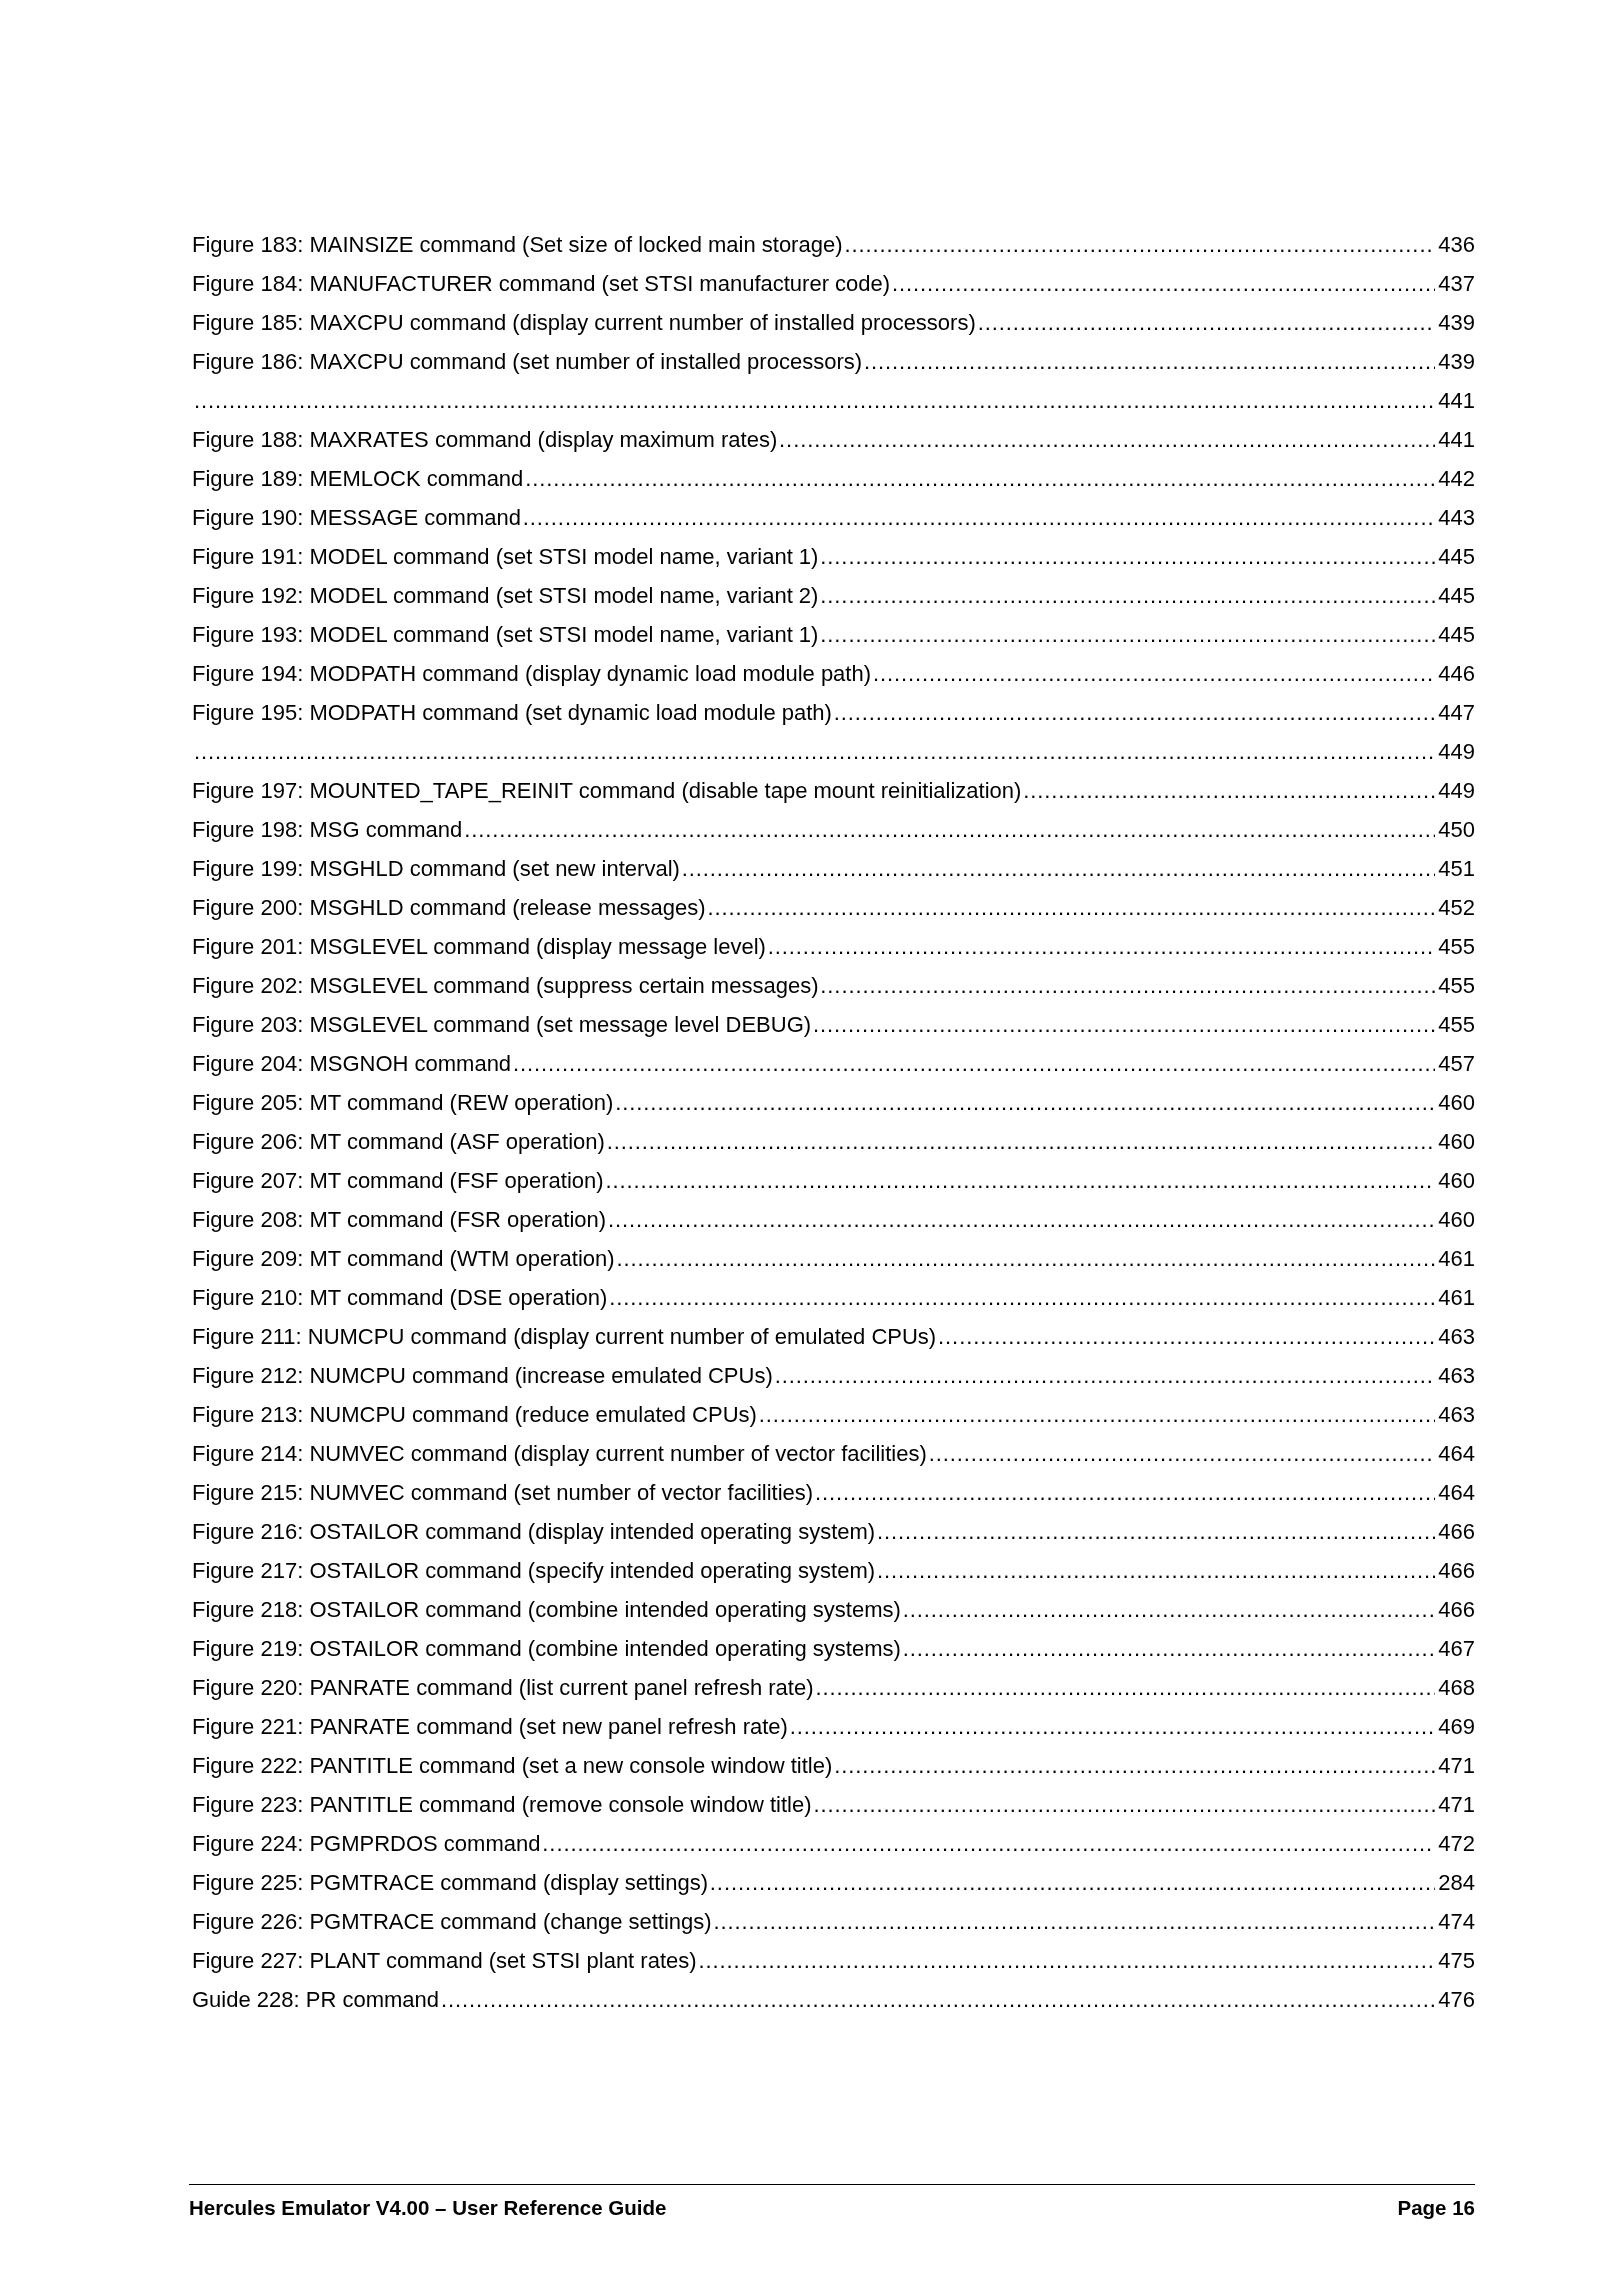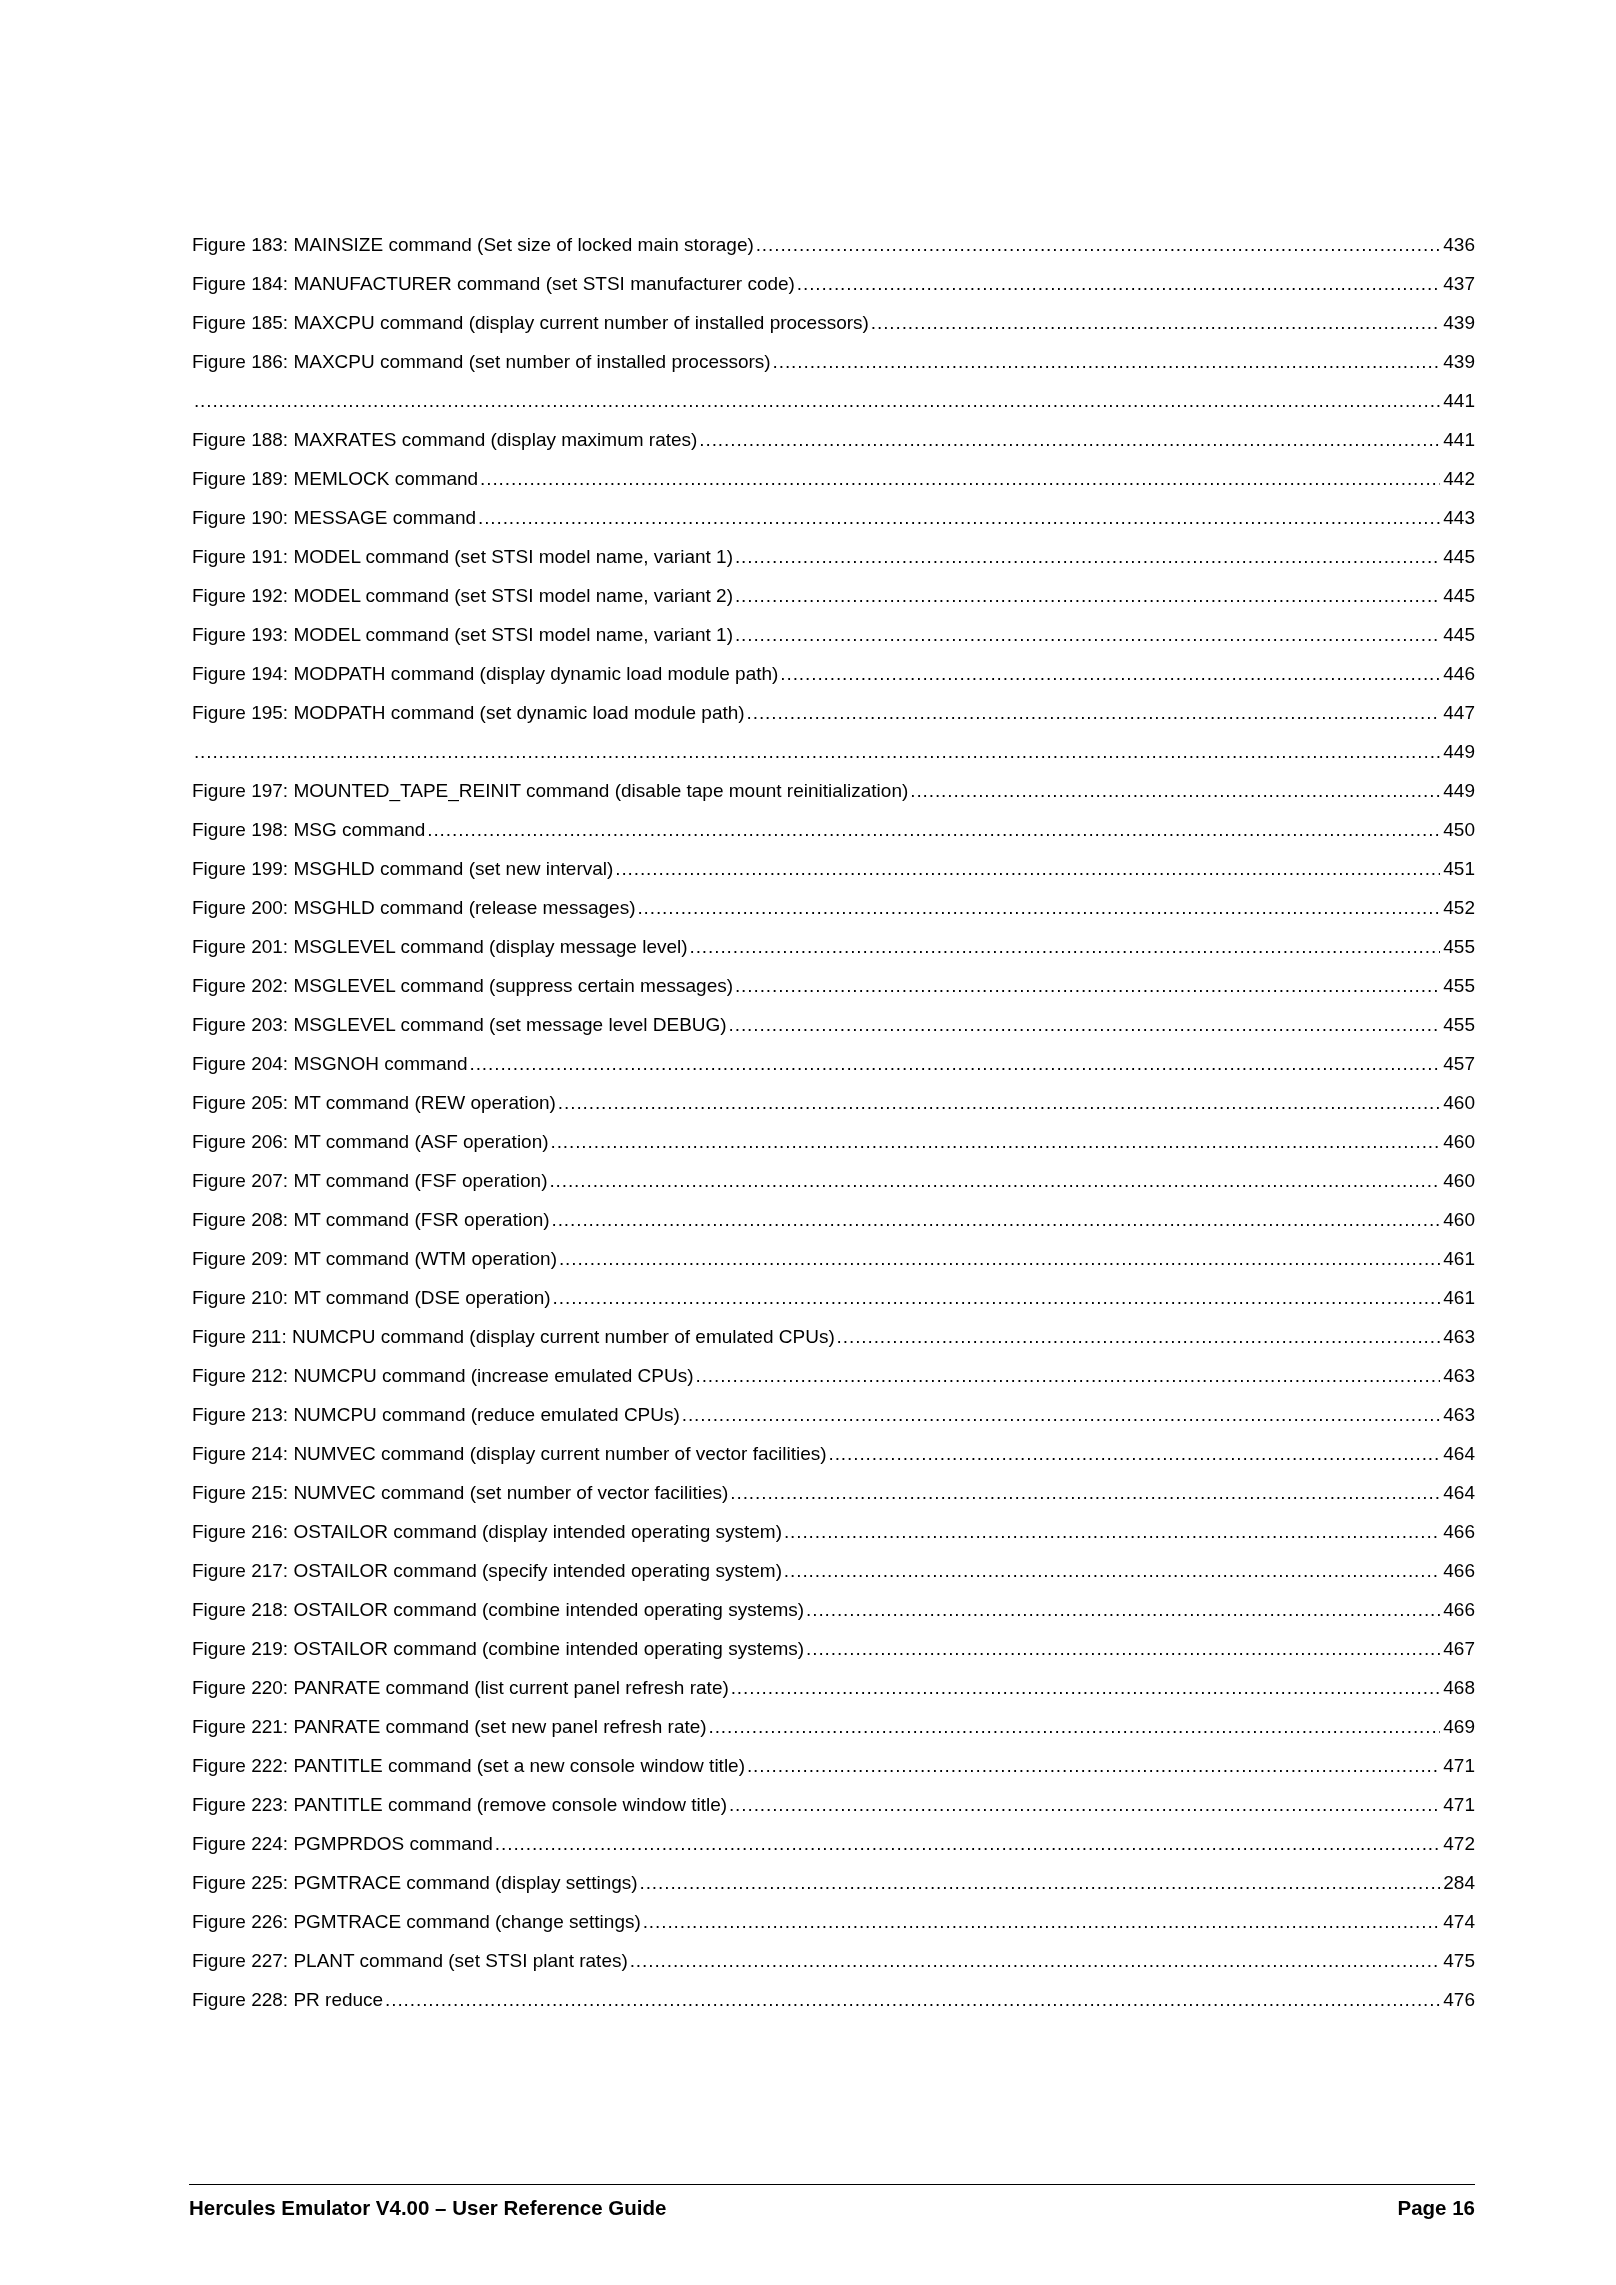--- a/index.html
+++ b/index.html
@@ -1,19 +1,19 @@
 <!DOCTYPE html>
 <html style="font-size:15px"><head>
 <meta charset="utf-8">
 <style>
   html, body { margin: 0; padding: 0; background: #ffffff; }
   body { width: 1616px; height: 2286px; position: relative; overflow: hidden;
          font-family: "Liberation Sans", sans-serif; color: #000; }
   .toc { position: absolute; left: 192px; top: 225px; width: 1283px; }
-  .toc-row { display: flex; align-items: baseline; height: 39px; font-size: 19px; line-height: 39px; white-space: nowrap; overflow: hidden; }
+  .toc-row { display: flex; align-items: baseline; height: 39px; font-size: 22px; line-height: 39px; white-space: nowrap; overflow: hidden; }
   .toc-title { flex: 0 0 auto; }
   .toc-dots { flex: 1 1 auto; overflow: hidden; margin: 0 3.7px 0 1.9px; letter-spacing: 0.9px; }
   .toc-dots::before { content: "..................................................................................................................................................................................................................................................................................................................................."; }
   .toc-page { flex: 0 0 auto; }
   .footer-rule { position: absolute; left: 189px; top: 2184px; width: 1286px; height: 0; border-top: 1.9px solid #000; }
   .footer { position: absolute; left: 189px; top: 2196px; width: 1286px; display: flex; justify-content: space-between; font-size: 20.5px; font-weight: bold; }
 </style>
 </head>
 <body>
 
@@ -235,21 +235,21 @@
       <span class="toc-title">Figure 226: PGMTRACE command (change settings)</span>
       <span class="toc-dots"></span>
       <span class="toc-page">474</span>
     </div>
     <div class="toc-row">
       <span class="toc-title">Figure 227: PLANT command (set STSI plant rates)</span>
       <span class="toc-dots"></span>
       <span class="toc-page">475</span>
     </div>
     <div class="toc-row">
-      <span class="toc-title">Figure 228: PR reduce</span>
+      <span class="toc-title">Guide 228: PR command</span>
       <span class="toc-dots"></span>
       <span class="toc-page">476</span>
     </div>
   </div>
 
 <div class="footer-rule"></div>
 <div class="footer">
   <span>Hercules Emulator V4.00 – User Reference Guide</span>
   <span>Page 16</span>
 </div>

